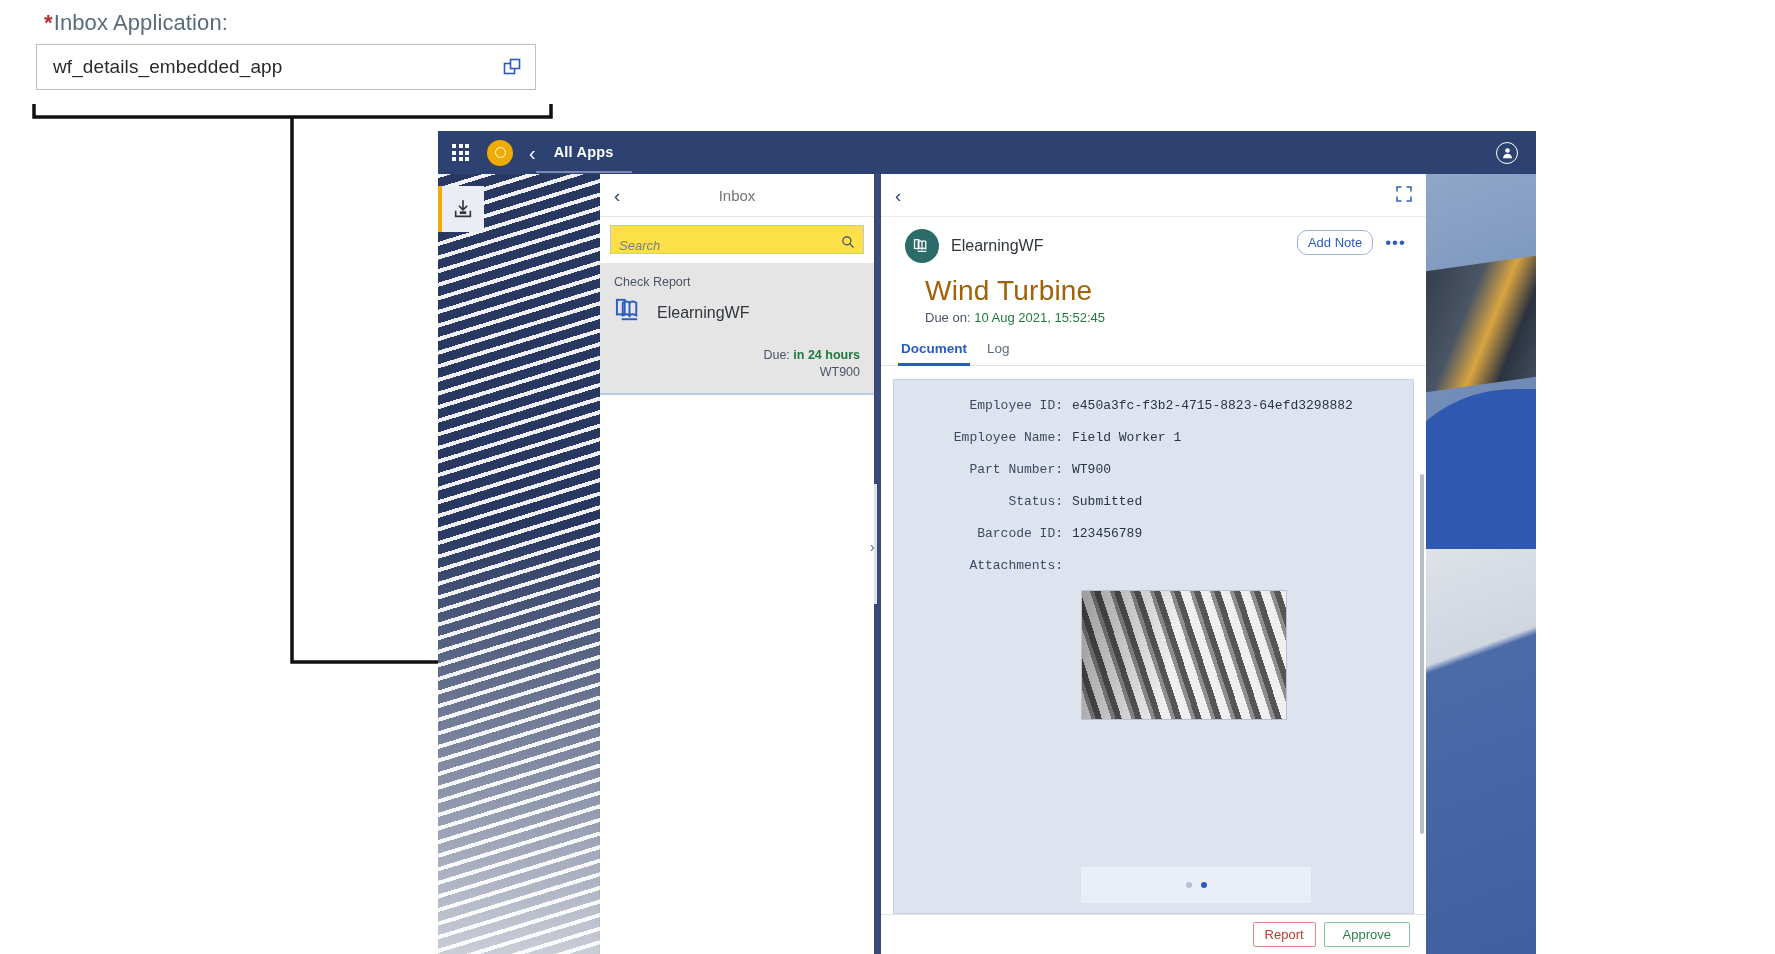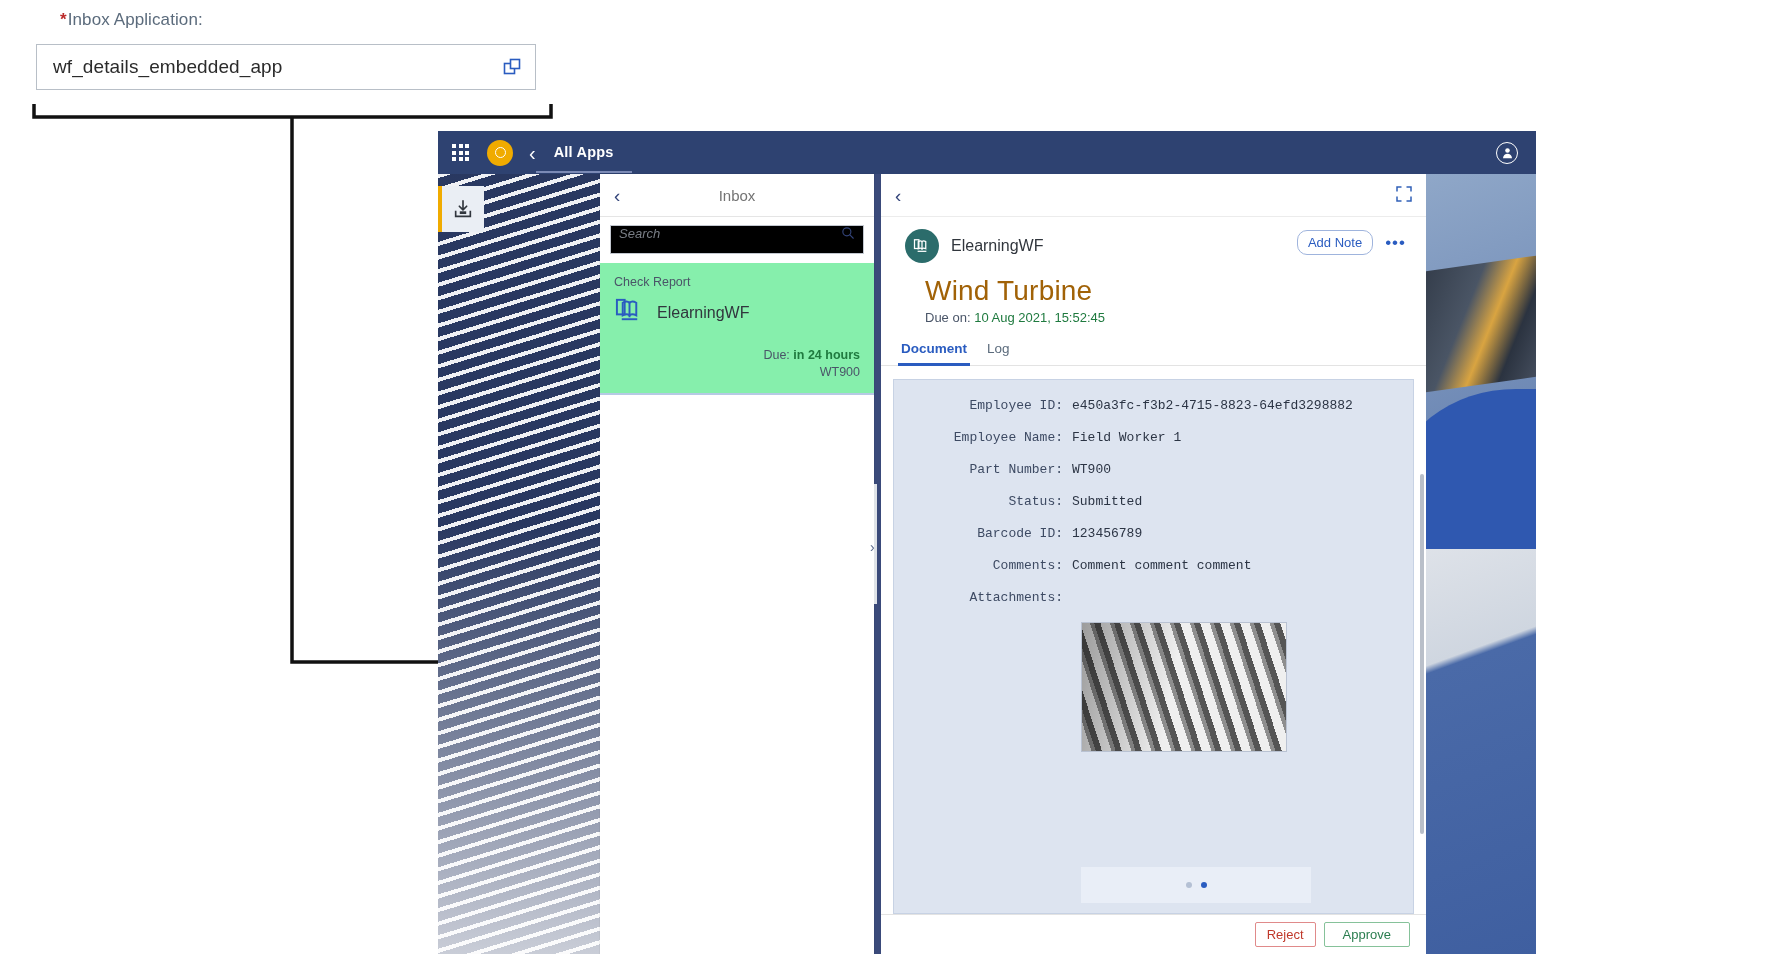--- a/index.html
+++ b/index.html
@@ -6,22 +6,22 @@
   html, body {
     width: 1775px; height: 954px;
     background: #ffffff;
     font-family: "Liberation Sans", sans-serif;
     overflow: hidden;
   }
   #root { position: relative; width: 1775px; height: 954px; }
 
   
   .cfg-label {
-    position: absolute; left: 60px; top: 10px;
-    font-size: 17px; color: #5b6b7c; letter-spacing: .1px;
+    position: absolute; left: 44px; top: 10px;
+    font-size: 22px; color: #5b6b7c; letter-spacing: .1px;
   }
   .cfg-label .req { color: #bb2a2a; font-weight: 700; margin-right: 1px; }
   .cfg-input {
     position: absolute; left: 36px; top: 44px;
     width: 500px; height: 46px;
     border: 1px solid #b8bfc7; background: #fff;
     display: flex; align-items: center;
   }
   .cfg-input .val {
     flex: 1; padding-left: 16px;
@@ -116,26 +116,26 @@
     background: #fff; box-shadow: 0 0 0 1px rgba(0,0,0,.04);
   }
   .inbox-head {
     height: 43px; display: flex; align-items: center; position: relative;
     border-bottom: 1px solid #e5e5e5; background: #fff;
   }
   .inbox-back { position: absolute; left: 14px; color: #33447a; font-size: 19px; line-height: 1; }
   .inbox-title { width: 100%; text-align: center; font-size: 15px; color: #737373; font-weight: 400; }
   .search-wrap { padding: 8px 10px 9px 10px; background: #fff; }
   .search-box {
-    height: 29px; border: 1px solid #c2c7cf; background: #000000;
-    display: flex; align-items: flex-start; padding: 0 8px;
+    height: 29px; border: 1px solid #c2c7cf; background: #fde047;
+    display: flex; align-items: flex-end; padding: 0 8px;
   }
   .search-box .ph { flex: 1; font-size: 13px; color: #7a7f87; font-style: italic; }
   .list-item {
-    background: #86efac; padding: 12px 14px 14px 14px; position: relative;
+    background: #e5e5e5; padding: 12px 14px 14px 14px; position: relative;
     border-bottom: 2px solid #b6cae4;
   }
   .li-cat { font-size: 12.5px; color: #4a5568; margin-bottom: 6px; }
   .li-row { display: flex; align-items: center; gap: 12px; }
   .li-name { font-size: 16px; color: #31363d; }
   .li-due { text-align: right; font-size: 12.5px; color: #4a5568; margin-top: 18px; }
   .li-due b { color: #1f7a3f; font-weight: 700; }
   .li-id { text-align: right; font-size: 12.5px; color: #4a5568; margin-top: 3px; }
   .inbox-rest { position: absolute; left: 0; top: 255px; bottom: 0; width: 274px; background: #fff; }
 
@@ -394,35 +394,31 @@
           </div>
           <div class="frow">
             <span class="flabel">Status:</span>
             <span class="fvalue">Submitted</span>
           </div>
           <div class="frow">
             <span class="flabel">Barcode ID:</span>
             <span class="fvalue">123456789</span>
           </div>
           <div class="frow">
-            <span class="flabel">Comments:</span>
-            <span class="fvalue">Comment comment comment</span>
-          </div>
-          <div class="frow">
             <span class="flabel">Attachments:</span>
           </div>
           <div class="attach-img"></div>
           <div class="carousel">
             <span class="dot"></span>
             <span class="dot on"></span>
           </div>
         </div>
 
         <div class="footer">
-          <button class="btn-reject">Reject</button>
+          <button class="btn-reject">Report</button>
           <button class="btn-approve">Approve</button>
         </div>
 
         <div class="scrollbar"></div>
       </div>
 
     </div>
   </div>
 </div>
 

